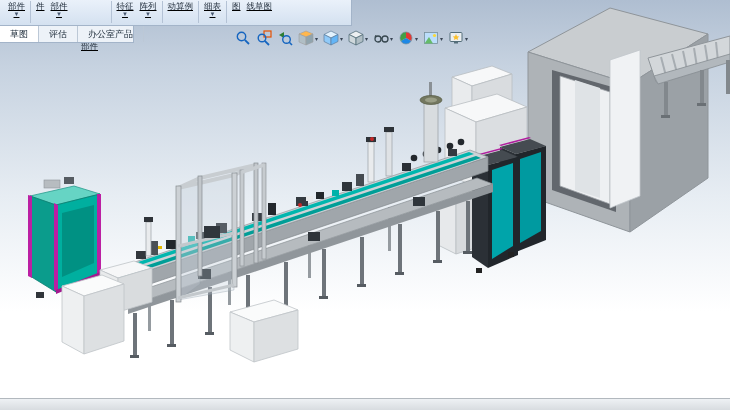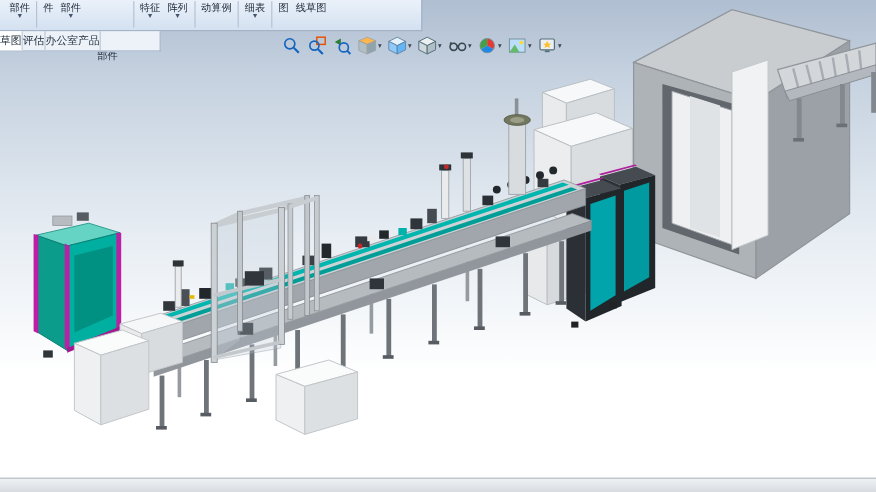--- a/index.html
+++ b/index.html
@@ -8,35 +8,35 @@
     position:relative; width:730px; height:410px; overflow:hidden;
     background:linear-gradient(180deg,#afbed1 0%, #c6d2e0 16%, #e7edf3 48%, #ffffff 76%, #ffffff 100%);
   }
   .scene-svg { position:absolute; left:0; top:0; width:730px; height:398px; }
 
   
   .ribbon {
     position:absolute; left:0; top:0; width:352px; height:26px; z-index:6;
     background:linear-gradient(#eaf1fa,#d4e1f0);
     border-right:1px solid #a3b4c9; border-bottom:1px solid #a3b4c9;
-    display:flex; align-items:flex-start; padding:1px 2px 0 5px;
+    display:flex; align-items:flex-start; padding:1px 2px 0 5px;text-decoration:underline;
   }
   .rb-item { display:flex; flex-direction:column; align-items:center; padding:0 3px; cursor:pointer; }
   .rb-label { font-size:8.5px; color:#222e3c; line-height:10px; text-align:center; }
   .rb-label.wrap { width:32px;margin-top:30px; }
   .rb-caret { font-size:6px; color:#44546c; line-height:7px; }
   .rb-sep { width:1px; height:22px; background:#b4c2d5; margin:0 2px; flex:0 0 1px; }
 
   
   .tabbar {
     position:absolute; left:0; top:26px; width:134px; height:17px; z-index:6;
     background:#edf2f8; border-right:1px solid #a3b4c9; border-bottom:1px solid #a3b4c9;
     display:flex; align-items:stretch;
   }
-  .tab { font-size:9px; color:#22303e; padding:0 0; display:flex; align-items:center;
+  .tab { font-size:9px; color:#22303e; padding:0 10px; display:flex; align-items:center;
          border-right:1px solid #bcc8d6; cursor:pointer; white-space:nowrap; }
   .tab.active { background:#ffffff; }
 
   
   .hud { position:absolute; left:234px; top:29px; z-index:5; display:flex; align-items:center; gap:3px; }
   .hud-btn { display:flex; align-items:center; background:transparent; border:none; padding:1px; cursor:pointer; }
   .hud-btn svg { display:block; }
   .hud-caret { font-size:6px; color:#3a4656; margin-left:1px; }
 
   

